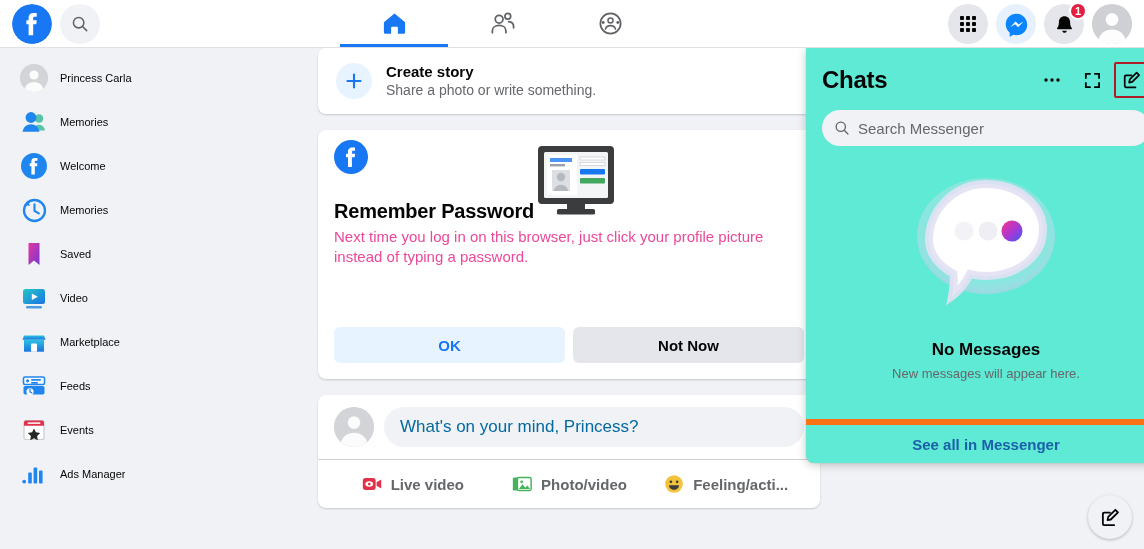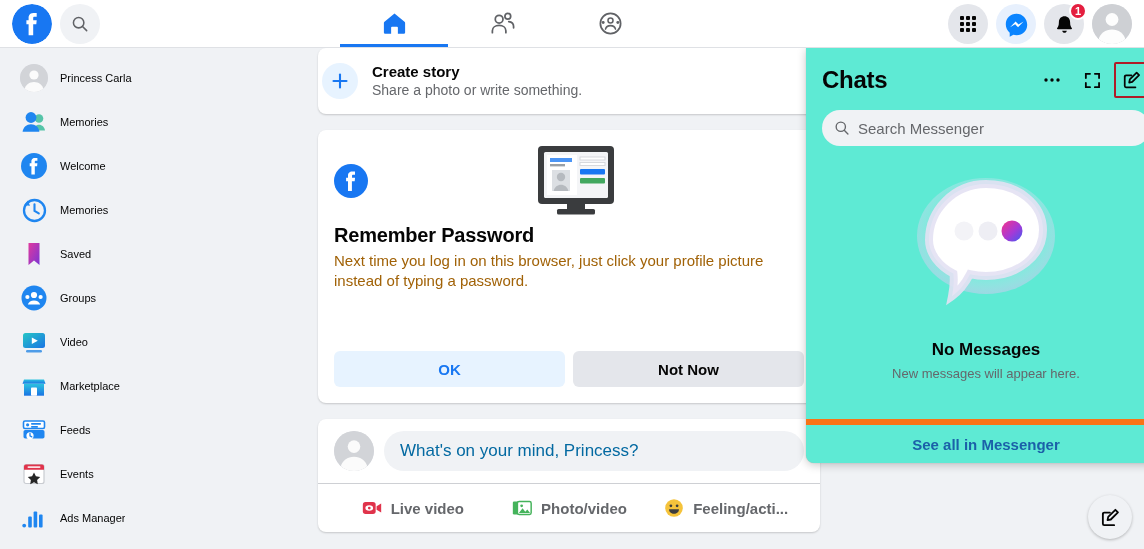--- a/index.html
+++ b/index.html
@@ -82,35 +82,35 @@
 
   
   .feed {
     position: absolute; top: 48px; left: 318px; width: 502px;
   }
   .card {
     background: #fff; border-radius: 8px;
     box-shadow: 0 1px 2px rgba(0,0,0,0.18);
     margin-bottom: 16px;
   }
-  .story-row { display: flex; align-items: center; gap: 14px; padding: 14px 4px; cursor: pointer; }
+  .story-row { display: flex; align-items: center; gap: 14px; padding: 14px 18px; cursor: pointer; }
   .plus-circle {
     width: 36px; height: 36px; border-radius: 50%;
     background: #e7f3ff; display: flex; align-items: center; justify-content: center;
     flex: 0 0 36px;
   }
   .story-title { font-size: 15px; font-weight: bold; color: #050505; line-height: 19px; }
   .story-sub { font-size: 14px; color: #65676b; line-height: 19px; }
 
-  .rp-card { padding: 32px 16px 16px 16px; position: relative; }
+  .rp-card { padding: 8px 16px 16px 16px; position: relative; }
   .rp-top { display: flex; align-items: flex-start; }
   .rp-fb { margin-top: 2px; }
   .rp-monitor { position: absolute; left: 216px; top: 14px; }
   .rp-title { font-size: 20px; font-weight: bold; margin-top: 22px; letter-spacing: -0.2px; }
-  .rp-body { font-size: 15px; color: #a16207; line-height: 20px; margin-top: 4px; width: 470px; }
+  .rp-body { font-size: 15px; color: #ec4899; line-height: 20px; margin-top: 4px; width: 470px; }
   .rp-btns { display: flex; gap: 8px; margin-top: 16px; }
   .btn {
     height: 36px; border-radius: 6px;
     display: flex; align-items: center; justify-content: center;
     font-size: 15px; font-weight: bold; cursor: pointer; flex: 1; margin-top: 44px;
   }
   .btn-ok { background: #e7f3ff; color: #1877f2; }
   .btn-not { background: #e4e6eb; color: #050505; }
 
   .composer { padding: 12px 16px 0 16px; }
@@ -314,30 +314,20 @@
           <linearGradient id="gSaved" x1="0" y1="0" x2="1" y2="1">
             <stop offset="0" stop-color="#e0399e"></stop>
               <stop offset="1" stop-color="#7b35d4"></stop>
           </linearGradient>
         </defs>
         <path d="M8.5 3h11v22l-5.5-4.6L8.5 25V3z" fill="url(#gSaved)"></path>
       </svg>
       <span class="side-label">Saved</span>
     </div>
 
-    <div class="side-item">
-      <svg class="side-icon" viewBox="0 0 28 28">
-        <circle cx="14" cy="14" r="12.5" fill="#1f86f0"></circle>
-        <circle cx="14" cy="11" r="3.1" fill="#fff"></circle>
-        <path d="M7.8 20.6c.7-2.7 3.2-4.2 6.2-4.2s5.5 1.5 6.2 4.2H7.8z" fill="#fff"></path>
-        <circle cx="7.4" cy="13" r="2.1" fill="#fff"></circle>
-        <circle cx="20.6" cy="13" r="2.1" fill="#fff"></circle>
-      </svg>
-      <span class="side-label">Groups</span>
-    </div>
 
     <div class="side-item">
       <svg class="side-icon" viewBox="0 0 28 28">
         <defs>
           <linearGradient id="gVid" x1="0" y1="0" x2="1" y2="1">
             <stop offset="0" stop-color="#26c6c6"></stop>
               <stop offset="1" stop-color="#1a74e4"></stop>
           </linearGradient>
         </defs>
         <rect x="3" y="5" width="22" height="15" rx="2.5" fill="url(#gVid)"></rect>

